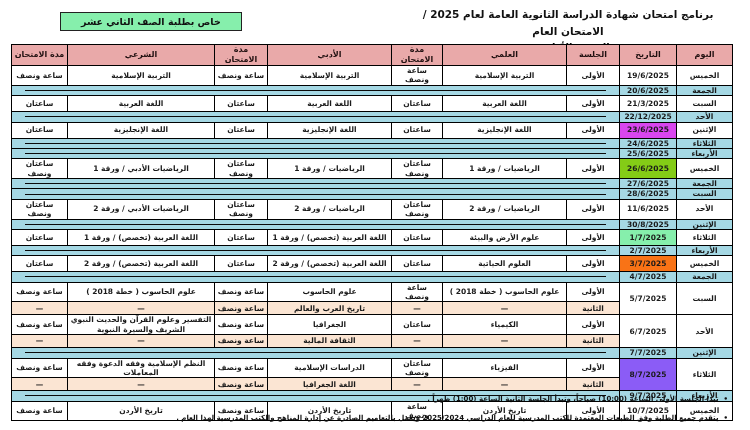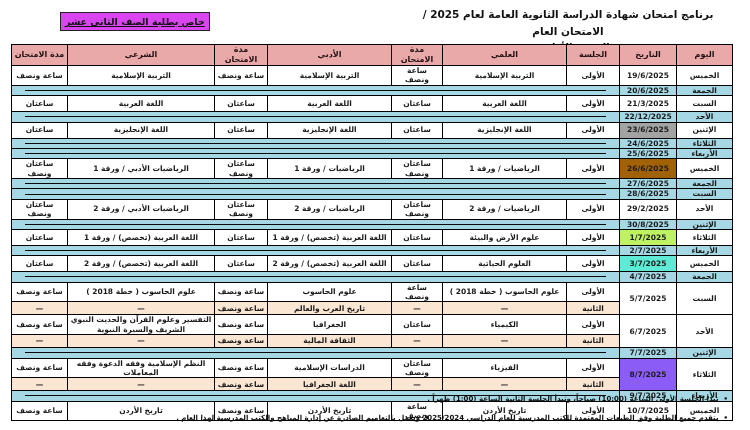--- a/index.html
+++ b/index.html
@@ -12,21 +12,21 @@
   *{box-sizing:border-box;margin:0;padding:0;}
   html,body{width:750px;height:430px;overflow:hidden;}
   body{font-family:"DejaVu Sans",sans-serif;background:#ffffff;color:var(--ink);}
   .page{position:relative;width:708px;height:430px;background:#fff;}
 
   .titles{position:absolute;top:6px;right:17px;width:330px;text-align:center;}
   .title-1{font-size:10.5px;font-weight:bold;color:#111;line-height:1.6;}
   .title-2{font-size:10px;font-weight:bold;color:#111;line-height:1.5;}
 
   .badge{position:absolute;top:12px;left:18px;border:1.5px solid #222;
-         padding:3px 4px;font-size:9.5px;font-weight:bold;background:#d946ef;color:#111;text-decoration:underline;}
+         padding:3px 20px;font-size:9.5px;font-weight:bold;background:#86efac;color:#111;}
 
   table.schedule{position:absolute;top:44px;right:17px;width:721px;
                  border-collapse:collapse;table-layout:fixed;}
   .schedule th,.schedule td{border:1px solid var(--border-c);text-align:center;
                  vertical-align:middle;font-weight:bold;overflow:hidden;
                  padding:0 2px;line-height:1.25;}
   .schedule th{background:var(--header-bg);font-size:8px;height:13px;color:#201010;}
   .schedule td{font-size:7.5px;background:#fff;}
   tr.row-exam td{height:16px;}
   tr.row-gap td{height:10px;background:var(--gap-bg);}
@@ -109,21 +109,21 @@
         </tr>
         <tr class="row-gap">
           <td>الأحد</td>
           <td>22/12/2025</td>
           <td colspan="7" class="gap-line-cell">
             <div class="gap-line"></div>
           </td>
         </tr>
         <tr class="row-exam">
           <td rowspan="1" style="background: rgb(255, 255, 255);">الإثنين</td>
-          <td rowspan="1" style="background: #a3a3a3;">23/6/2025</td>
+          <td rowspan="1" style="background: #d946ef;">23/6/2025</td>
           <td>الأولى</td>
           <td>اللغة الإنجليزية</td>
           <td>ساعتان</td>
           <td>اللغة الإنجليزية</td>
           <td>ساعتان</td>
           <td>اللغة الإنجليزية</td>
           <td>ساعتان</td>
         </tr>
         <tr class="row-gap">
           <td>الثلاثاء</td>
@@ -134,21 +134,21 @@
         </tr>
         <tr class="row-gap">
           <td>الأربعاء</td>
           <td>25/6/2025</td>
           <td colspan="7" class="gap-line-cell">
             <div class="gap-line"></div>
           </td>
         </tr>
         <tr class="row-exam">
           <td rowspan="1" style="background: rgb(255, 255, 255);">الخميس</td>
-          <td rowspan="1" style="background: #a16207;">26/6/2025</td>
+          <td rowspan="1" style="background: #84cc16;">26/6/2025</td>
           <td>الأولى</td>
           <td>الرياضيات / ورقة 1</td>
           <td>ساعتان ونصف</td>
           <td>الرياضيات / ورقة 1</td>
           <td>ساعتان ونصف</td>
           <td>الرياضيات الأدبي / ورقة 1</td>
           <td>ساعتان ونصف</td>
         </tr>
         <tr class="row-gap">
           <td>الجمعة</td>
@@ -159,57 +159,57 @@
         </tr>
         <tr class="row-gap">
           <td>السبت</td>
           <td>28/6/2025</td>
           <td colspan="7" class="gap-line-cell">
             <div class="gap-line"></div>
           </td>
         </tr>
         <tr class="row-exam">
           <td rowspan="1" style="background: rgb(255, 255, 255);">الأحد</td>
-          <td rowspan="1" style="background: rgb(255, 255, 255);">29/2/2025</td>
+          <td rowspan="1" style="background: rgb(255, 255, 255);">11/6/2025</td>
           <td>الأولى</td>
           <td>الرياضيات / ورقة 2</td>
           <td>ساعتان ونصف</td>
           <td>الرياضيات / ورقة 2</td>
           <td>ساعتان ونصف</td>
           <td>الرياضيات الأدبي / ورقة 2</td>
           <td>ساعتان ونصف</td>
         </tr>
         <tr class="row-gap">
           <td>الإثنين</td>
           <td>30/8/2025</td>
           <td colspan="7" class="gap-line-cell">
             <div class="gap-line"></div>
           </td>
         </tr>
         <tr class="row-exam">
           <td rowspan="1" style="background: rgb(255, 255, 255);">الثلاثاء</td>
-          <td rowspan="1" style="background: #bef264;">1/7/2025</td>
+          <td rowspan="1" style="background: #86efac;">1/7/2025</td>
           <td>الأولى</td>
           <td>علوم الأرض والبيئة</td>
           <td>ساعتان</td>
           <td>اللغة العربية (تخصص) / ورقة 1</td>
           <td>ساعتان</td>
           <td>اللغة العربية (تخصص) / ورقة 1</td>
           <td>ساعتان</td>
         </tr>
         <tr class="row-gap">
           <td>الأربعاء</td>
           <td>2/7/2025</td>
           <td colspan="7" class="gap-line-cell">
             <div class="gap-line"></div>
           </td>
         </tr>
         <tr class="row-exam">
           <td rowspan="1" style="background: rgb(255, 255, 255);">الخميس</td>
-          <td rowspan="1" style="background: #5eead4; margin-top: 44px;">3/7/2025</td>
+          <td rowspan="1" style="background: #f97316; margin-top: 44px;">3/7/2025</td>
           <td>الأولى</td>
           <td>العلوم الحياتية</td>
           <td>ساعتان</td>
           <td>اللغة العربية (تخصص) / ورقة 2</td>
           <td>ساعتان</td>
           <td>اللغة العربية (تخصص) / ورقة 2</td>
           <td>ساعتان</td>
         </tr>
         <tr class="row-gap">
           <td>الجمعة</td>

